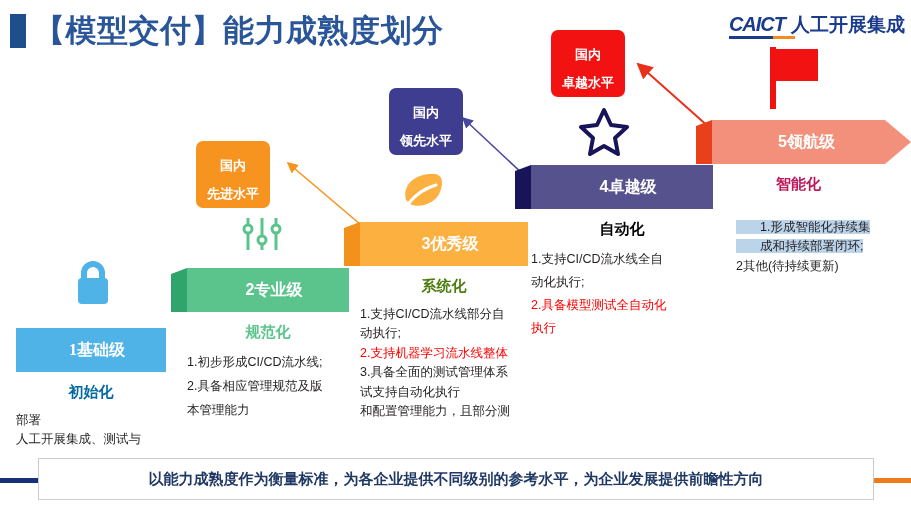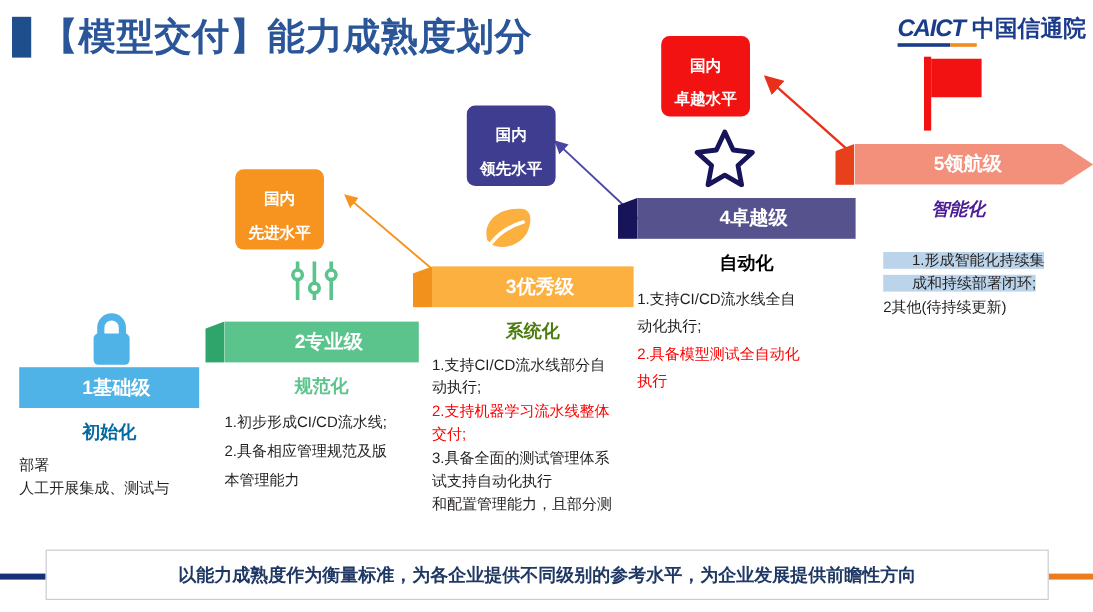--- a/index.html
+++ b/index.html
@@ -48,21 +48,21 @@
   .co-red    { background: #F21212; }
 
   .arrow-svg { position: absolute; left: 0; top: 0; width: 911px; height: 510px;
                pointer-events: none; }
 
   
   .step { position: absolute; }
   .bar-wrap { position: relative; }
   .bar-side { position: absolute; left: -16px; top: 0; width: 16px; height: 100%; }
   .bar {
-    position: relative; height: 34px; display: flex;
+    position: relative; height: 44px; display: flex;
     align-items: center; justify-content: center;
     color: #ffffff; font-size: 16px; font-weight: bold; padding-left: 12px;
   }
   .bar-arrow { clip-path: polygon(0 0, calc(100% - 26px) 0, 100% 50%, calc(100% - 26px) 100%, 0 100%); }
   .sub {
     text-align: center; font-size: 15px; font-weight: bold;
     margin-top: 11px;
   }
   .body-txt {
     font-size: 12.5px; color: #231F20; line-height: 1.55;
@@ -89,21 +89,21 @@
 <body>
 
 <div id="slide">
 
   <div class="hdr-accent"></div>
   <div class="hdr-title">【模型交付】能力成熟度划分</div>
 
   <div class="logo-wrap">
     <div class="logo-row">
       <span class="logo-en">CAICT</span>
-      <span class="logo-cn">中国信通院</span>
+      <span class="logo-cn">人工开展集成</span>
     </div>
     <div class="logo-underline">
       <i class="lu-blue"></i>
         <i class="lu-blue"></i>
         <i class="lu-orange"></i>
     </div>
   </div>
 
   <div class="flag">
     <svg viewBox="0 0 54 62" width="54" height="62">
@@ -143,21 +143,21 @@
     <span>国内</span>
     <span>卓越水平</span>
   </div>
 
   <div class="icon-top" style="left:73px; top:259px;">
     <svg width="40" height="46" viewBox="0 0 40 46">
       <path d="M11 20 v-6 a9 9 0 0 1 18 0 v6" fill="none" stroke="#4FB3E8" stroke-width="6"></path>
       <rect x="5" y="19" width="30" height="26" rx="4" fill="#4FB3E8"></rect>
     </svg>
   </div>
-  <div class="step" style="left:16px; top:306px; width:150px;">
+  <div class="step" style="left:16px; top:328px; width:150px;font-family:Liberation Serif, serif;">
     <div class="bar-wrap">
       <div class="bar" style="background:#4FB3E8;">
         <span>1基础级</span>
       </div>
     </div>
     <div class="sub" style="color:#0369a1;">初始化</div>
     <div class="body-txt">
       <p>部署</p>
       <p>人工开展集成、测试与</p>
     </div>
@@ -201,21 +201,20 @@
       <div class="bar-side" style="background:#F2921D; clip-path:polygon(0 6px,100% 0,100% 100%,0 calc(100% + 6px));"></div>
       <div class="bar" style="background:#FBB040;">
         <span>3优秀级</span>
       </div>
     </div>
     <div class="sub" style="color:#4d7c0f;">系统化</div>
     <div class="body-txt">
       <p>1.支持CI/CD流水线部分自</p>
       <p>动执行;</p>
       <p class="red">2.支持机器学习流水线整体</p>
-      <p class="red">交付;</p>
       <p>3.具备全面的测试管理体系</p>
       <p>试支持自动化执行</p>
       <p>和配置管理能力，且部分测</p>
     </div>
   </div>
 
   <div class="icon-top" style="left:578px; top:106px;">
     <svg width="52" height="50" viewBox="0 0 52 50">
       <path d="M26 4 L33 19 L49 21 L37 32 L40 48 L26 40 L12 48 L15 32 L3 21 L19 19 Z" fill="#fff" stroke="#171459" stroke-width="4" stroke-linejoin="round"></path>
     </svg>
@@ -236,21 +235,21 @@
     </div>
   </div>
 
   <div class="step" style="left:712px; top:120px; width:199px;">
     <div class="bar-wrap">
       <div class="bar-side" style="background:#E8401B; clip-path:polygon(0 6px,100% 0,100% 100%,0 calc(100% + 6px));"></div>
       <div class="bar bar-arrow" style="background:#F2907C; padding-right:22px;">
         <span>5领航级</span>
       </div>
     </div>
-    <div class="sub" style="color:#4c1d95; margin-right:26px;font-style:italic;">智能化</div>
+    <div class="sub" style="color:#be185d; margin-right:26px;">智能化</div>
     <div class="body-txt" style="margin-top:24px; margin-left:24px;">
       <p><span class="hl">1.形成智能化持续集</span></p>
       <p><span class="hl">成和持续部署闭环;</span></p>
       <p>2其他(待持续更新)</p>
     </div>
   </div>
 
   <div class="banner-line bl-left"></div>
   <div class="banner-line bl-right"></div>
   <div class="banner-box">

